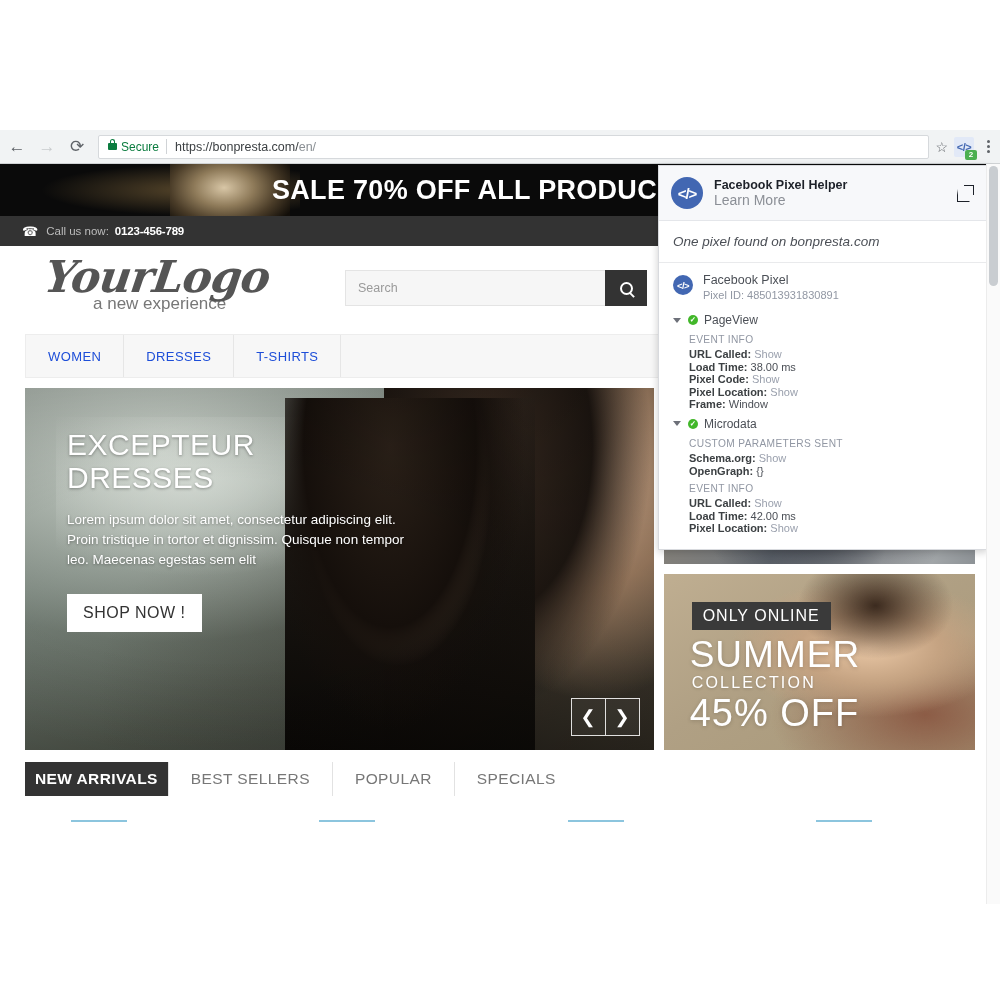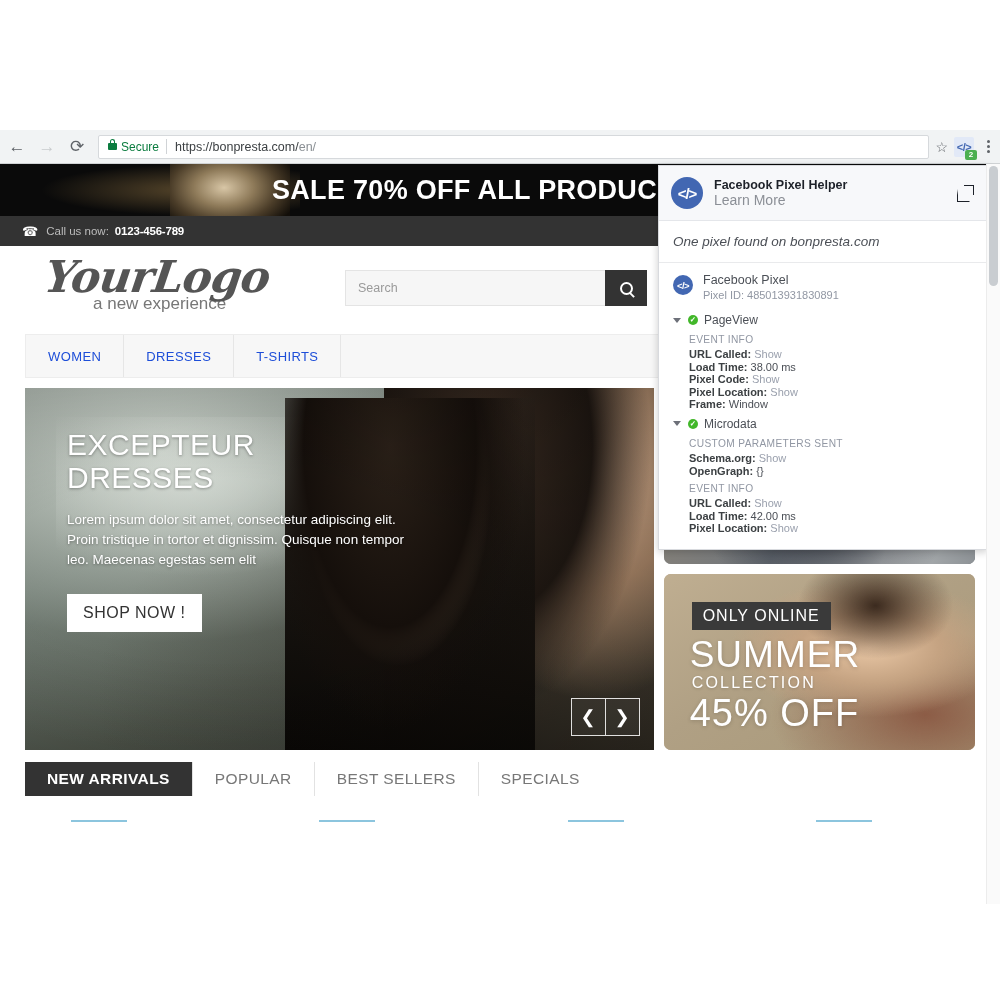--- a/index.html
+++ b/index.html
@@ -383,21 +383,20 @@
   .side-col {
     width: 312px;
     display: flex;
     flex-direction: column;
     gap: 10px;
   }
   .side-banner {
     position: relative;
     height: 176px;
     overflow: hidden;
-    border-radius: 7px;
   }
   .banner-25 {
     background: linear-gradient(120deg, #9aa0a4 0%, #7d858b 40%, #565d63 100%);
   }
   .banner-25 .bg {
     position: absolute; inset: 0;
     background:
       radial-gradient(ellipse at 18% 30%, rgba(190,180,165,0.75) 0%, rgba(0,0,0,0) 55%),
       radial-gradient(ellipse at 52% 70%, rgba(30,34,44,0.9) 0%, rgba(0,0,0,0) 55%),
       linear-gradient(110deg, #8d8578 0%, #6f757c 45%, #b9bcbd 75%, #8d9296 100%);
@@ -474,21 +473,21 @@
     cursor: pointer;
     display: flex; align-items: center; height: 34px;
     border-left: 1px solid #e2e2e2;
     white-space: nowrap;
   }
   .tab:first-child { border-left: none; }
   .tab.active {
     background: #333333;
     color: #ffffff;
     font-weight: bold;
-    padding: 0 22px;
+    padding: 0 10px;
     border-left: none;
   }
 
   
   .product-row {
     margin: 18px 25px 0 25px;
     display: flex;
     justify-content: space-between;
   }
   .product-card {
@@ -750,22 +749,22 @@
           <div class="only-online">ONLY ONLINE</div>
           <div class="summer-word">SUMMER</div>
           <div class="collection-word">COLLECTION</div>
           <div class="off45-word">45% OFF</div>
         </div>
       </div>
     </div>
 
     <div class="tabs-row">
       <div class="tab active">NEW ARRIVALS</div>
+      <div class="tab">BEST SELLERS</div>
       <div class="tab">POPULAR</div>
-      <div class="tab">BEST SELLERS</div>
       <div class="tab">SPECIALS</div>
     </div>
 
     <div class="product-row">
       <div class="product-card">
           <div class="product-line"></div>
         </div>
       <div class="product-card">
           <div class="product-line"></div>
         </div>

